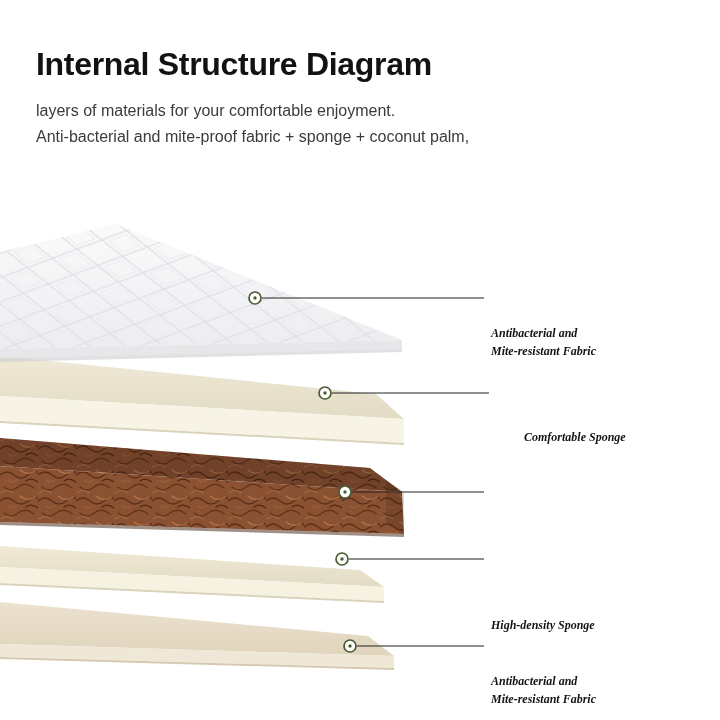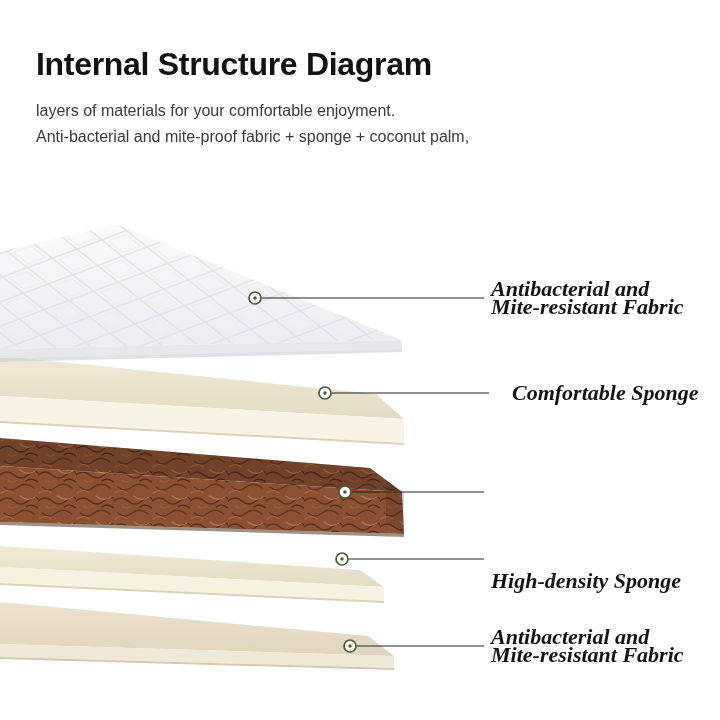--- a/index.html
+++ b/index.html
@@ -12,21 +12,21 @@
     position:absolute;left:36px;top:46px;
     font-size:32px;font-weight:bold;color:#121212;letter-spacing:-0.3px;
   }
   .subtitle{
     position:absolute;left:36px;top:98px;
     font-size:16px;line-height:26px;color:#3b3b3b;
   }
   .layer-label{
     position:absolute;
     font-family:"Liberation Serif",serif;font-style:italic;font-weight:bold;
-    font-size:22px;line-height:18px;color:#141414;white-space:nowrap;
+    font-size:12px;line-height:18px;color:#141414;white-space:nowrap;margin-top:44px;
   }
 </style>
 </head>
 <body>
 
 <div class="stage">
 
   <svg class="diagram-svg" width="720" height="720" viewBox="0 0 720 720" aria-hidden="true">
     <defs>
       <pattern id="quilt" width="46" height="26" patternUnits="userSpaceOnUse" patternTransform="rotate(9)">
@@ -123,21 +123,21 @@
   <div class="subtitle">
     <div>layers of materials for your comfortable enjoyment.</div>
     <div>Anti-bacterial and mite-proof fabric + sponge + coconut palm,</div>
   </div>
 
   <div class="layer-label" style="left:491px;top:280px;">
     <div>Antibacterial and</div>
     <div>Mite-resistant Fabric</div>
   </div>
 
-  <div class="layer-label" style="left:512px;top:384px;">
+  <div class="layer-label" style="left:524px;top:384px;">
     <div>Comfortable Sponge</div>
   </div>
 
 
   <div class="layer-label" style="left:491px;top:572px;">
     <div>High-density Sponge</div>
   </div>
 
   <div class="layer-label" style="left:491px;top:628px;">
     <div>Antibacterial and</div>

